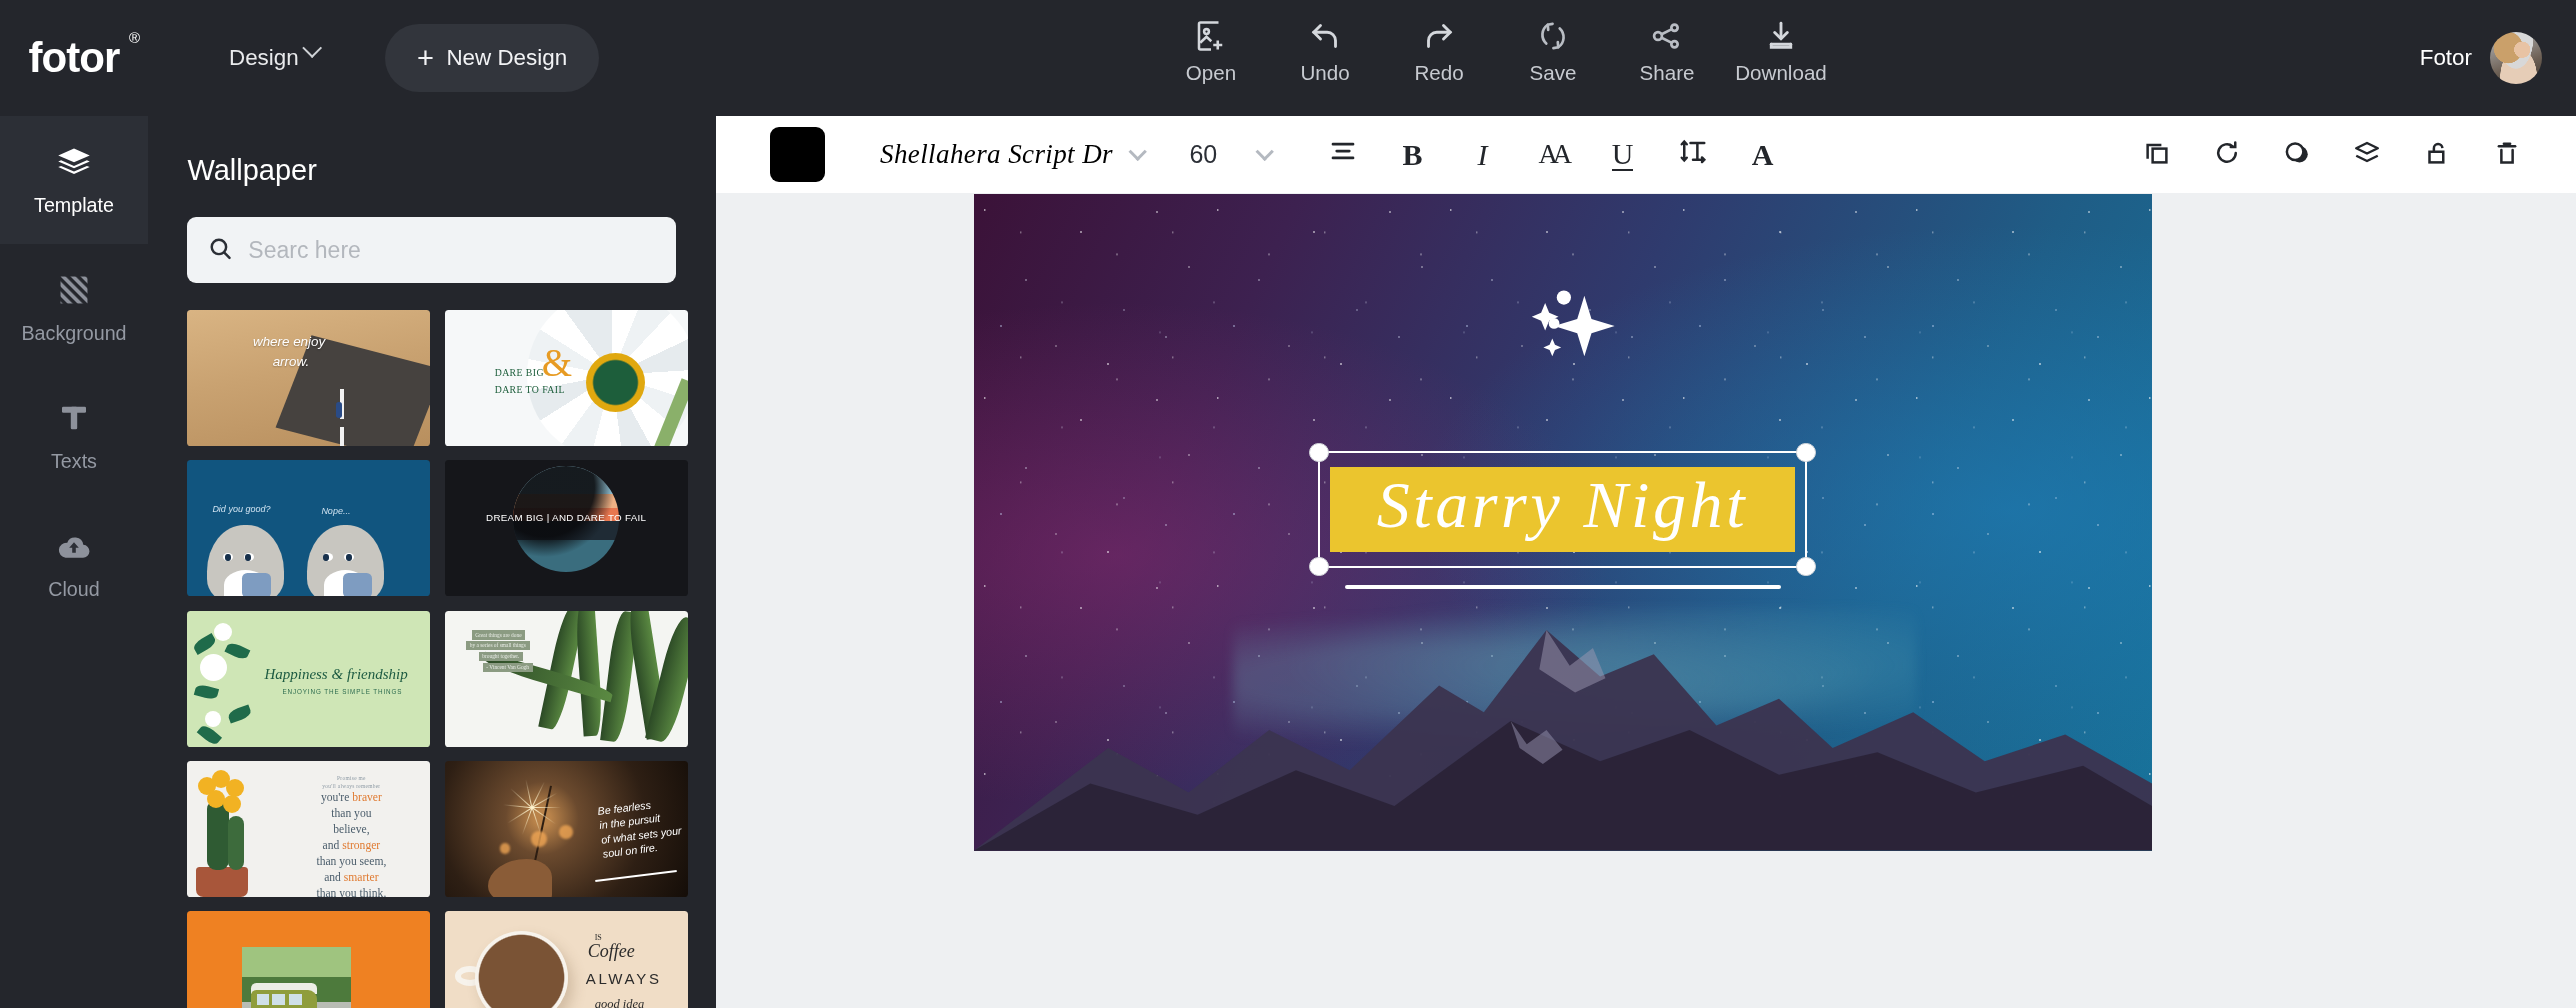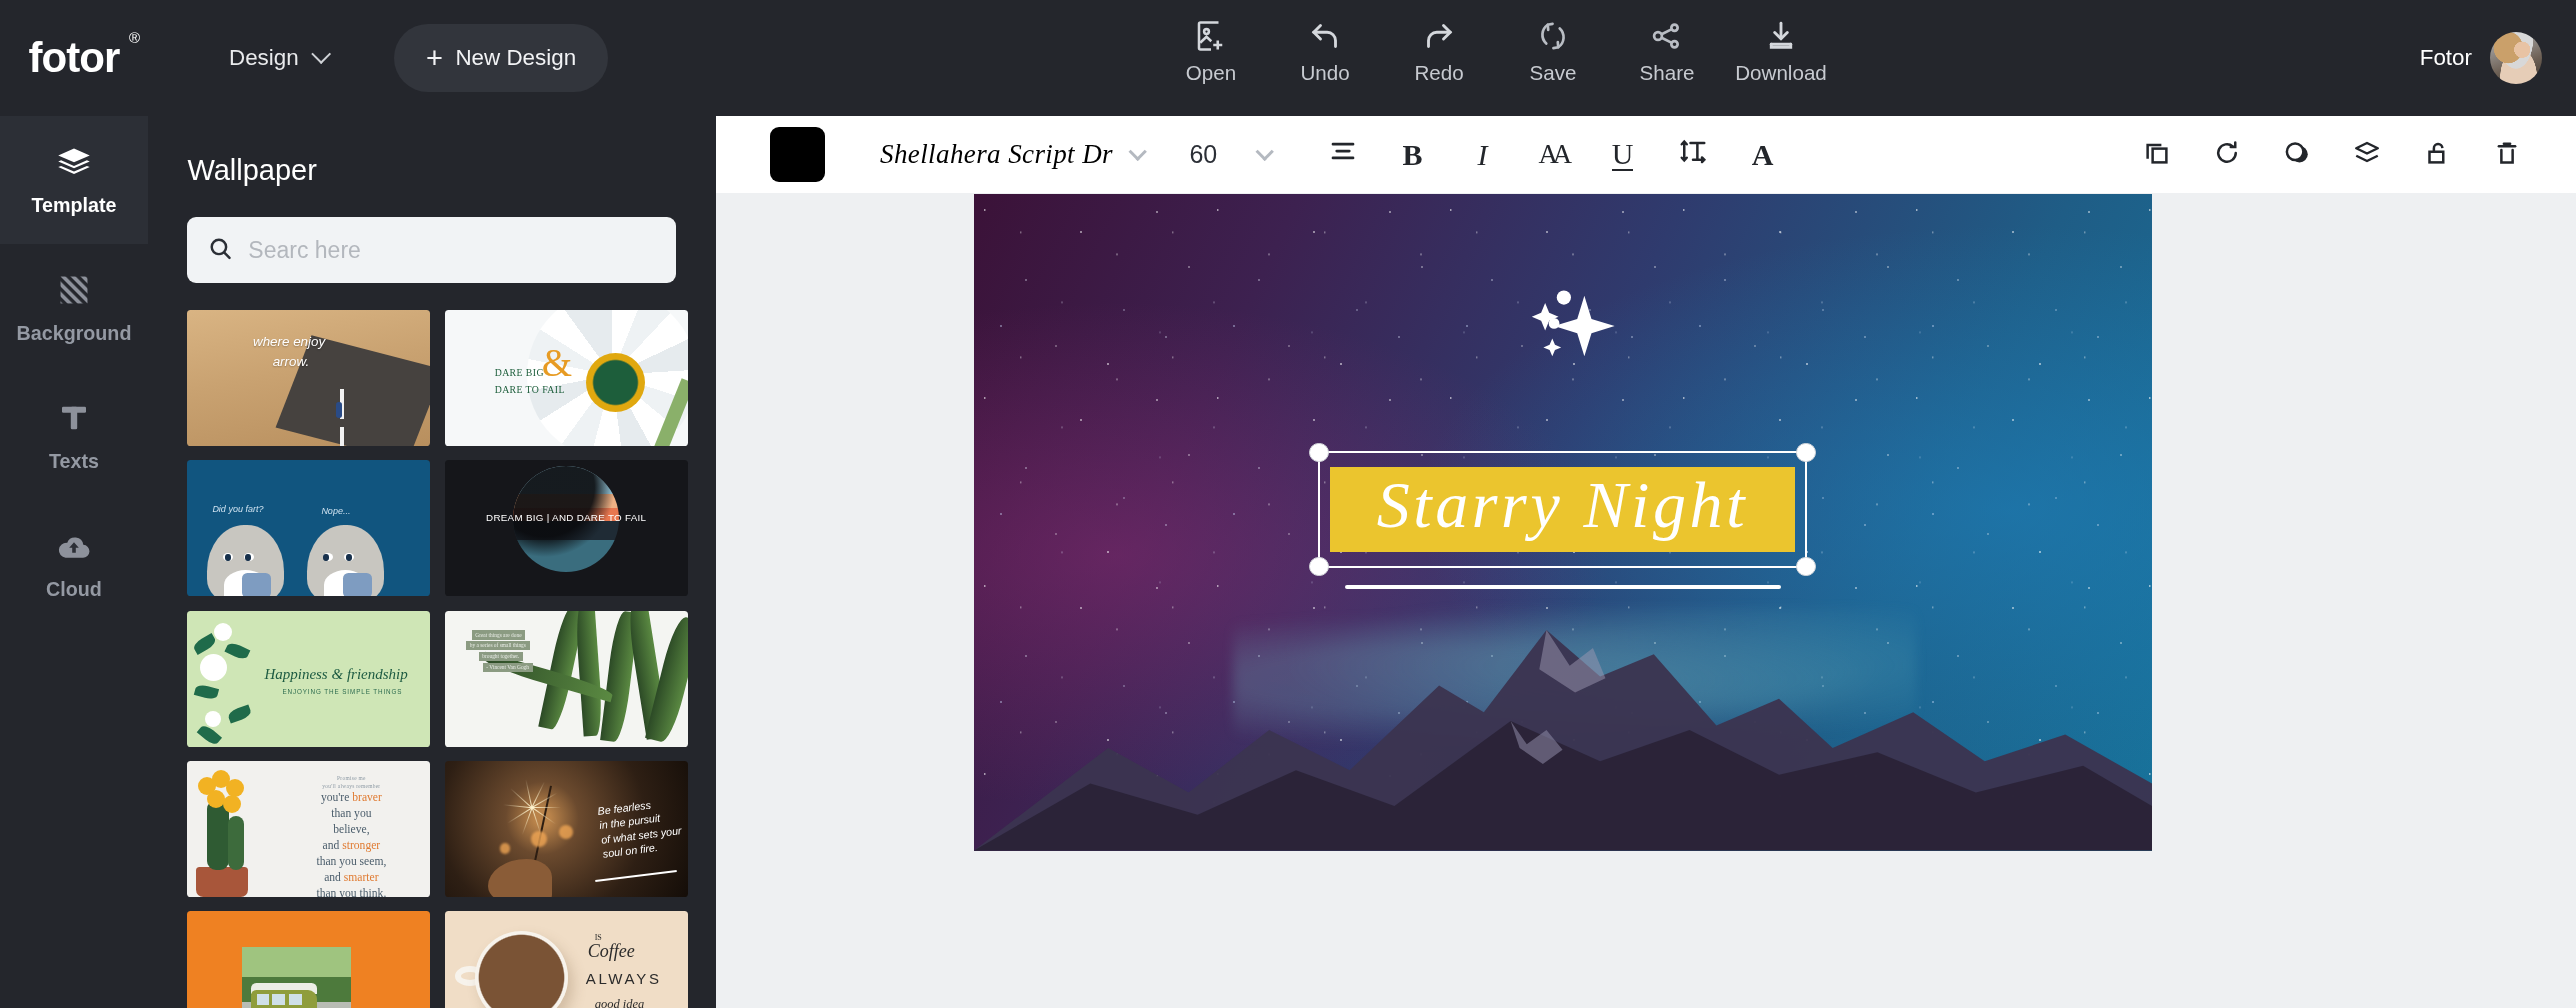--- a/index.html
+++ b/index.html
@@ -16,21 +16,21 @@
     height: 116px; flex: 0 0 116px;
     background: #24262c;
     display: flex; align-items: center;
     position: relative;
   }
   .logo-wrap { width: 148px; display:flex; align-items:center; justify-content:center; }
   .logo { position: relative; color:#fff; font-size: 42px; font-weight: 700; letter-spacing: -0.9px; line-height: 1; }
   .logo .reg { position:absolute; top: -7.2px; right: -19.7px; font-size: 15px; font-weight: 400; }
 
   .design-menu {
-    display:flex; align-items:center; gap:15px;
+    display:flex; gap:6px;
     color:#e9eaec; font-size:22.4px; margin-left: 81px;
     cursor:pointer;
   }
   .chev { width: 14.3px; height: 14.3px; border-right: 2.7px solid #cfd2d6; border-bottom: 2.7px solid #cfd2d6;
           transform: rotate(45deg) translate(-2.7px,-2.7px); }
 
   .new-design {
     margin-left: 66px;
     height: 68px; padding: 0 32px;
     background: #32353c; border-radius: 34px;
@@ -66,21 +66,21 @@
     overflow:hidden; flex:0 0 52px;
   }
 
   
   .body { flex: 1 1 auto; display:flex; min-height:0; }
 
   
   .rail { width: 148px; flex:0 0 148px; background:#24262c; padding-top: 0; }
   .rail-item {
     height: 128px; display:flex; flex-direction:column; align-items:center; justify-content:center;
-    gap: 12.5px; color:#9499a3; font-size:19.7px; cursor:pointer;font-weight:bold;
+    gap: 12.5px; color:#9499a3; font-size:19.7px; cursor:pointer;
   }
   .rail-item.active { background:#2c2f36; color:#ffffff; }
   .rail-item .ic { height: 39px; display:flex; align-items:center; justify-content:center; }
 
   
   .panel {
     width: 568px; flex:0 0 568px; background:#24262c;
     padding: 0 19.7px; overflow:hidden; position:relative;
   }
   .panel-title { color:#fff; font-size:29px; margin: 38px 0 0 19.7px; font-weight: 400; }
@@ -463,21 +463,21 @@
           <div class="sc a"></div>
             <div class="sc b"></div>
           <div class="eye" style="left:36px;top:93px"></div>
             <div class="pup" style="left:38px;top:94px"></div>
           <div class="eye" style="left:57px;top:93px"></div>
             <div class="pup" style="left:58px;top:94px"></div>
           <div class="eye" style="left:136px;top:93px"></div>
             <div class="pup" style="left:136px;top:94px"></div>
           <div class="eye" style="left:157px;top:93px"></div>
             <div class="pup" style="left:159px;top:94px"></div>
-          <div class="say" style="left:25px;top:43px">Did you fart?</div>
+          <div class="say" style="left:25px;top:43px">Did you good?</div>
           <div class="say" style="left:134px;top:45px">Nope...</div>
         </div>
 
         <div class="thumb t-moon">
           <div class="circ"></div>
             <div class="veil"></div>
           <div class="tt">DREAM BIG    | AND DARE TO FAIL</div>
         </div>
 
         <div class="thumb t-green">

